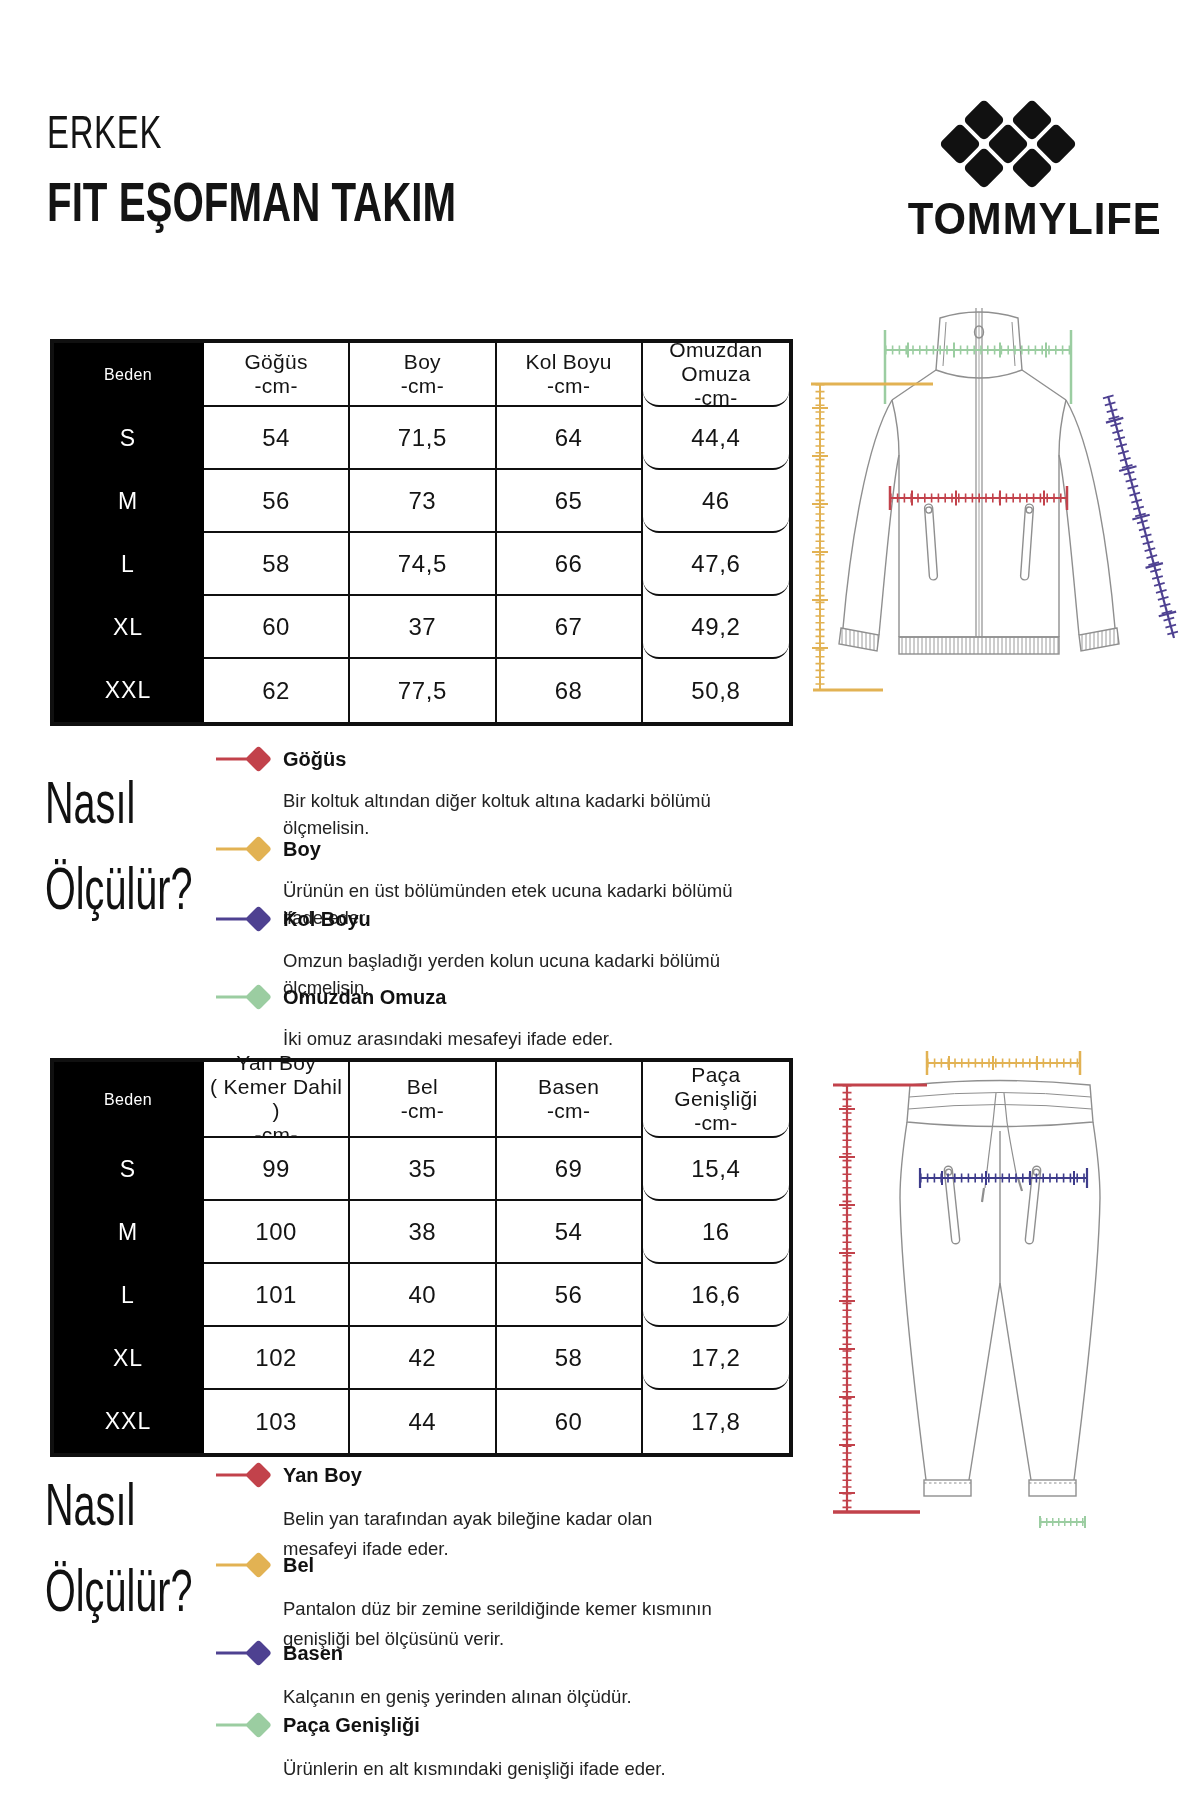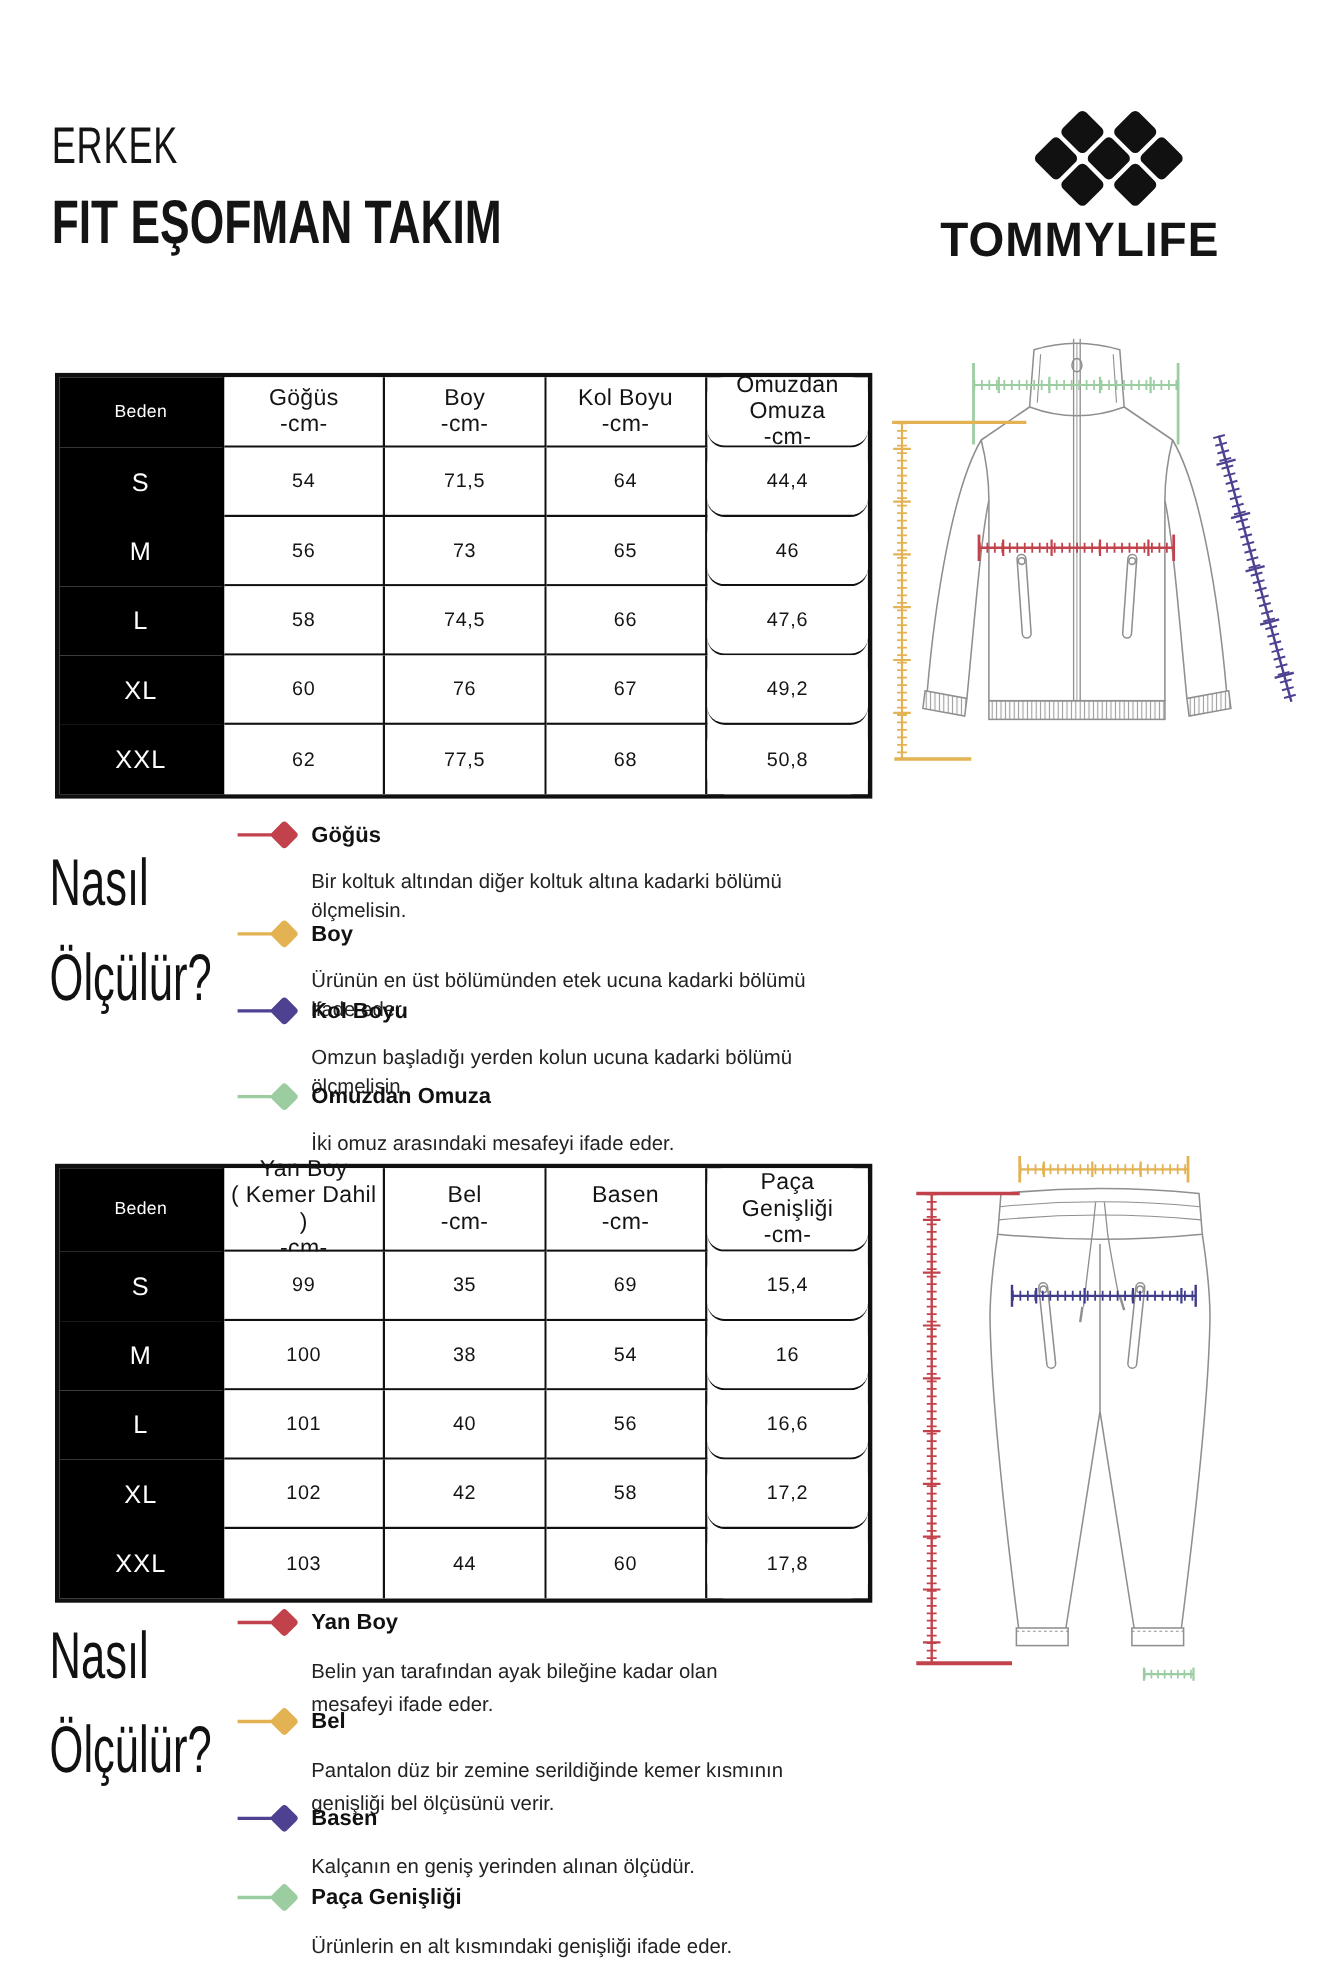--- a/index.html
+++ b/index.html
@@ -4,38 +4,38 @@
 <style>
   html,body{margin:0;padding:0;background:#fff;}
   .page{position:relative;width:1200px;height:1800px;background:#ffffff;overflow:hidden;
         font-family:"Liberation Sans",sans-serif;color:#141414;}
   .condensed{display:inline-block;transform:scaleX(0.70);transform-origin:left top;white-space:nowrap;}
   
   .title-area{position:absolute;left:47px;top:106px;}
   .t1{font-size:47px;font-weight:400;line-height:52px;letter-spacing:1px;}
   .t2{font-size:56px;font-weight:700;line-height:60px;margin-top:14px;letter-spacing:0px;}
   .t2 .condensed{transform:scaleX(0.72);}
-  .logo{position:absolute;left:848px;top:98px;width:320px;text-align:left;}
+  .logo{position:absolute;left:848px;top:98px;width:320px;text-align:right;}
   .logo svg{display:block;margin:0 auto;}
   .brand{margin-top:4px;font-size:44px;font-weight:700;letter-spacing:1px;
          transform:scaleX(0.95);transform-origin:center top;display:inline-block;white-space:nowrap;}
   
   .size-table{position:absolute;left:50px;width:743px;display:grid;
               grid-template-columns:150px 1fr 1fr 1fr 1fr;
               border:4px solid #101010;box-sizing:border-box;background:#fff;}
   #jacket-table{top:339px;grid-template-rows:64px repeat(5,63px);}
   #pants-table{top:1058px;grid-template-rows:76px repeat(5,63px);}
   .cell{border-right:2.5px solid #101010;border-bottom:2.5px solid #101010;
         display:flex;flex-direction:column;align-items:center;justify-content:center;
         text-align:center;box-sizing:border-box;background:#fff;}
   .cell:nth-child(5n){border-right:none;border-radius:16px;}
   .cell.last{border-bottom:none;}
   .cell .ln{display:block;}
   .head{font-size:21px;line-height:1.14;letter-spacing:0.3px;}
-  .val{font-size:18px;letter-spacing:0.6px;}
+  .val{font-size:24px;letter-spacing:0.6px;}
   .size-col{background:#000;color:#fff;border-right:2.5px solid #000;border-bottom:none;}
   .size-col.head{font-size:16px;}
   .size-label{font-size:23px;letter-spacing:1px;}
   
   .measure-title{position:absolute;left:45px;font-size:60px;font-weight:400;line-height:86px;color:#111;}
   .measure-title .condensed{transform:scaleX(0.66);}
   #measure-title-jacket{top:760px;}
   #measure-title-pants{top:1462px;}
   .legend-layer{position:absolute;left:0;top:0;width:1200px;height:1800px;pointer-events:none;}
   .legend-item{position:absolute;left:215px;width:480px;}
@@ -139,21 +139,21 @@
       <div class="cell val">
         <span class="ln">47,6</span>
       </div>
       <div class="cell size-col size-label">
         <span class="ln">XL</span>
       </div>
       <div class="cell val">
         <span class="ln">60</span>
       </div>
       <div class="cell val">
-        <span class="ln">76</span>
+        <span class="ln">37</span>
       </div>
       <div class="cell val">
         <span class="ln">67</span>
       </div>
       <div class="cell val">
         <span class="ln">49,2</span>
       </div>
       <div class="cell size-col size-label last">
         <span class="ln">XXL</span>
       </div>

